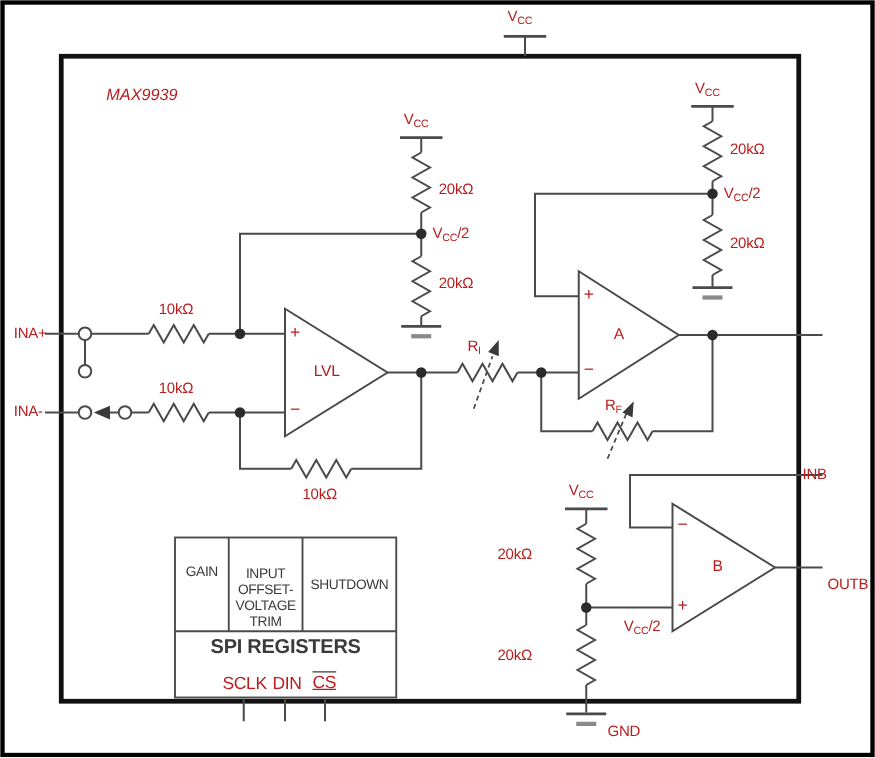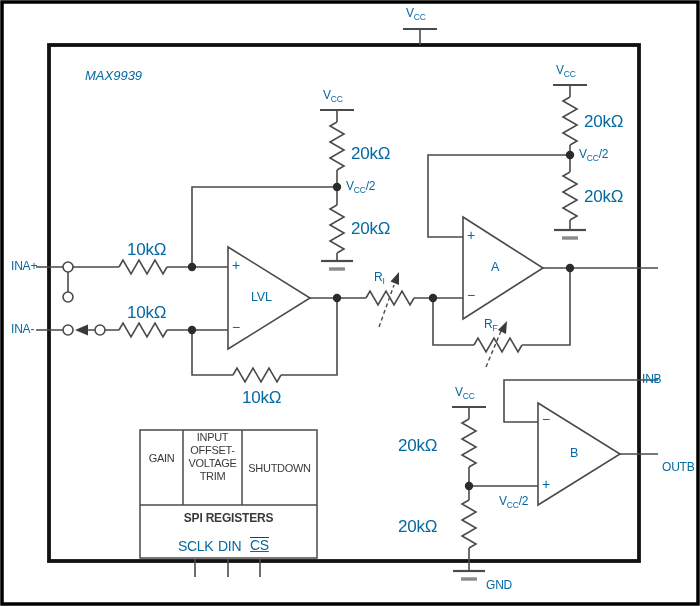--- a/index.html
+++ b/index.html
@@ -1,29 +1,29 @@
 <!DOCTYPE html>
 <html><head>
 <meta charset="utf-8">
 <style>
   html,body{margin:0;padding:0;background:#fff;}
   .stage{
     position:relative;width:700px;height:606px;background:#fff;overflow:hidden;
     font-family:"Liberation Sans","DejaVu Sans",sans-serif;color:#3a3a3a;
   }
   .stage svg{position:absolute;left:0;top:0;}
-  .lbl{position:absolute;font-size:12px;line-height:1.05;letter-spacing:-0.2px;white-space:nowrap;color:#0369a1;}
+  .lbl{position:absolute;font-size:12px;line-height:1.05;letter-spacing:-0.2px;white-space:nowrap;color:#b91c1c;}
   .sub{font-size:8.5px;vertical-align:-2.5px;letter-spacing:-0.2px;}
-  .val{font-size:17px;}
+  .val{font-size:12px;}
   .title{font-size:13px;font-style:italic;letter-spacing:0;}
   .sign{font-size:14px;font-weight:400;}
   .opname{font-size:12.5px;}
   .cell{position:absolute;display:flex;align-items:center;justify-content:center;text-align:center;font-size:11px;letter-spacing:-0.3px;}
   .cell .stack{display:flex;flex-direction:column;line-height:13px;}
-  .spiTitle{font-weight:bold;font-size:12px;letter-spacing:-0.2px;}
+  .spiTitle{font-weight:bold;font-size:16px;letter-spacing:-0.2px;}
   .sigLbl{font-size:14px;letter-spacing:-0.3px;}
   .ovl{display:inline-block;border-top:1.4px solid #3a3a3a;line-height:1.05;text-decoration:underline;}
 </style>
 </head>
 <body>
 
 <div class="stage">
 
   <svg width="700" height="606" viewBox="0 0 700 606">
 
@@ -162,21 +162,21 @@
   <span class="lbl" style="left:11px;top:260px">INA+</span>
   <span class="lbl" style="left:11px;top:323px">INA-</span>
   <span class="lbl" style="left:700px;top:261px">OUTA</span>
   <span class="lbl" style="left:642px;top:373px">INB</span>
   <span class="lbl" style="left:662px;top:461px">OUTB</span>
   <span class="lbl" style="left:486px;top:579px">GND</span>
 
   <div class="cell" style="left:140px;top:430px;width:43px;height:56px">
     <span>GAIN</span>
   </div>
-  <div class="cell" style="left:183px;top:408px;width:59px;height:97px">
+  <div class="cell" style="left:183px;top:430px;width:59px;height:97px">
     <span class="stack">
       <span>INPUT</span>
       <span>OFFSET-</span>
       <span>VOLTAGE</span>
       <span>TRIM</span>
     </span>
   </div>
   <div class="cell" style="left:242px;top:430px;width:75px;height:75px">
     <span>SHUTDOWN</span>
   </div>

